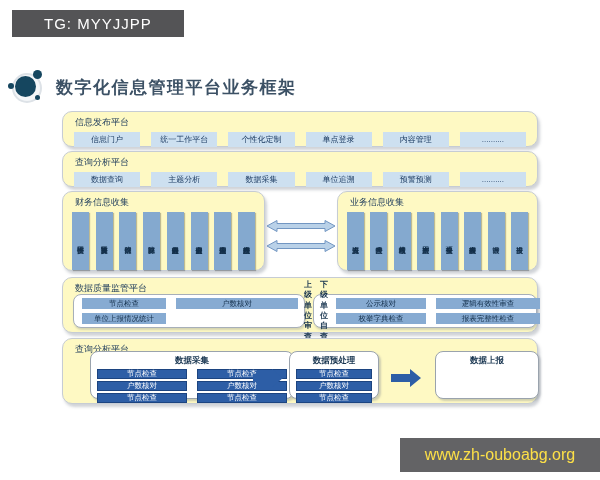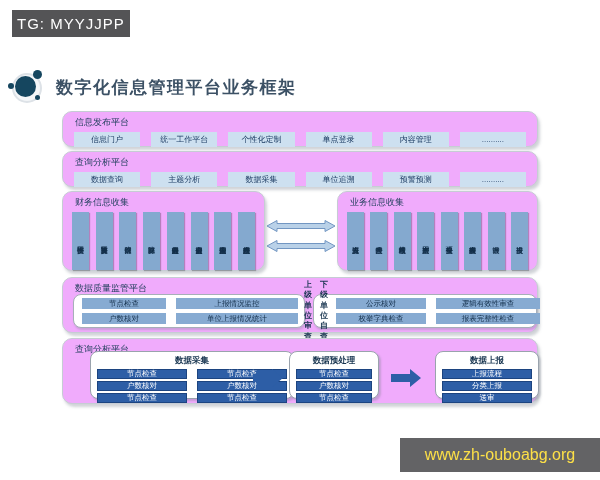--- a/index.html
+++ b/index.html
@@ -3,38 +3,38 @@
 <meta charset="utf-8">
 <style>
   html,body{margin:0;padding:0;}
   body{
     width:600px;height:480px;position:relative;background:#ffffff;
     font-family:"Liberation Sans","DejaVu Sans",sans-serif;overflow:hidden;
   }
   
   .top-badge{
     position:absolute;left:12px;top:10px;background:#545456;color:#fff;
-    font-size:15px;padding:5px 5px;letter-spacing:1px;
+    font-size:15px;padding:5px 32px;letter-spacing:1px;
   }
   .bottom-badge{
     position:absolute;left:400px;top:438px;width:200px;height:34px;background:#636365;
     color:#fde047;font-size:16px;display:flex;align-items:center;justify-content:center;
   }
   
   .header{position:absolute;left:8px;top:68px;display:flex;align-items:center;}
   .logo{width:38px;height:38px;position:relative;flex:0 0 38px;}
   .logo .ring{position:absolute;left:4px;top:5px;width:26px;height:26px;border-radius:50%;border:2px solid #dde2e7;background:#f4f6f8;}
   .logo .big{position:absolute;left:7px;top:8px;width:21px;height:21px;border-radius:50%;background:#15465f;}
   .logo .d1{position:absolute;left:25px;top:2px;width:9px;height:9px;border-radius:50%;background:#15465f;}
   .logo .d2{position:absolute;left:0px;top:15px;width:6px;height:6px;border-radius:50%;background:#15465f;}
   .logo .d3{position:absolute;left:27px;top:27px;width:5px;height:5px;border-radius:50%;background:#15465f;}
   .page-title{font-size:17px;font-weight:bold;color:#3c5165;margin-left:10px;letter-spacing:1.5px;}
   
   .sec{
-    position:absolute;left:62px;width:476px;background:#f0abfc;
+    position:absolute;left:62px;width:476px;background:#fef9c3;
     border:1px solid #c6ccd4;border-radius:10px;box-sizing:border-box;
     box-shadow:2px 3px 3px rgba(120,130,140,0.35);
   }
   .sec-label{font-size:9px;color:#24415f;padding:4px 0 0 12px;}
   
   .btn-row{display:flex;gap:11px;padding:3px 11px 0 11px;}
   .btn{
     flex:1;height:15px;background:#cde0f0;color:#1d3c63;font-size:8px;
     display:flex;align-items:center;justify-content:center;white-space:nowrap;overflow:hidden;
   }
@@ -160,21 +160,20 @@
     <div class="vbar">审计报表</div>
     <div class="vbar">投资报表</div>
   </div>
 </div>
 
 <div class="sec quality">
   <div class="sec-label">数据质量监管平台</div>
   <div class="sub-box sub-left">
     <div class="q-grid q-grid-left">
       <div class="q-btn">节点检查</div>
-      <div class="q-btn">上报情况监控</div>
       <div class="q-btn">户数核对</div>
       <div class="q-btn">单位上报情况统计</div>
     </div>
     <div class="q-tag left">上级单位审查</div>
   </div>
   <div class="sub-box sub-right">
     <div class="q-tag right">下级单位自查</div>
     <div class="q-grid q-grid-right">
       <div class="q-btn">公示核对</div>
       <div class="q-btn">逻辑有效性审查</div>
@@ -215,21 +214,16 @@
       <div class="dark-btn">节点检查</div>
     </div>
   </div>
 
   <svg class="proc-arrow" style="left:328px;" width="30" height="18" viewBox="0 0 30 18">
     <polygon points="0,5 19,5 19,0 30,9 19,18 19,13 0,13" fill="#2d5ea6"></polygon>
   </svg>
 
   <div class="proc-box" style="left:372px;width:104px;">
     <div class="proc-title">数据上报</div>
-    <div class="proc-col">
-      <div class="dark-btn">上报流程</div>
-      <div class="dark-btn">分类上报</div>
-      <div class="dark-btn">送审</div>
-    </div>
   </div>
 </div>
 
 <div class="bottom-badge">www.zh-ouboabg.org</div>
 
 </body></html>

